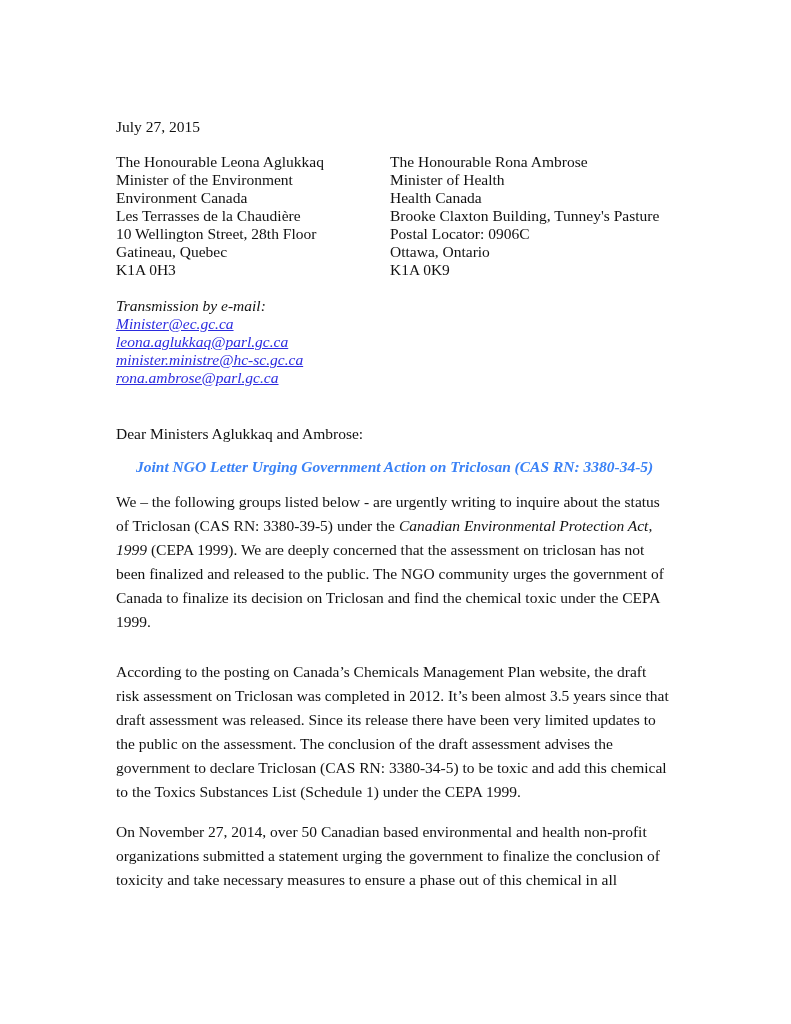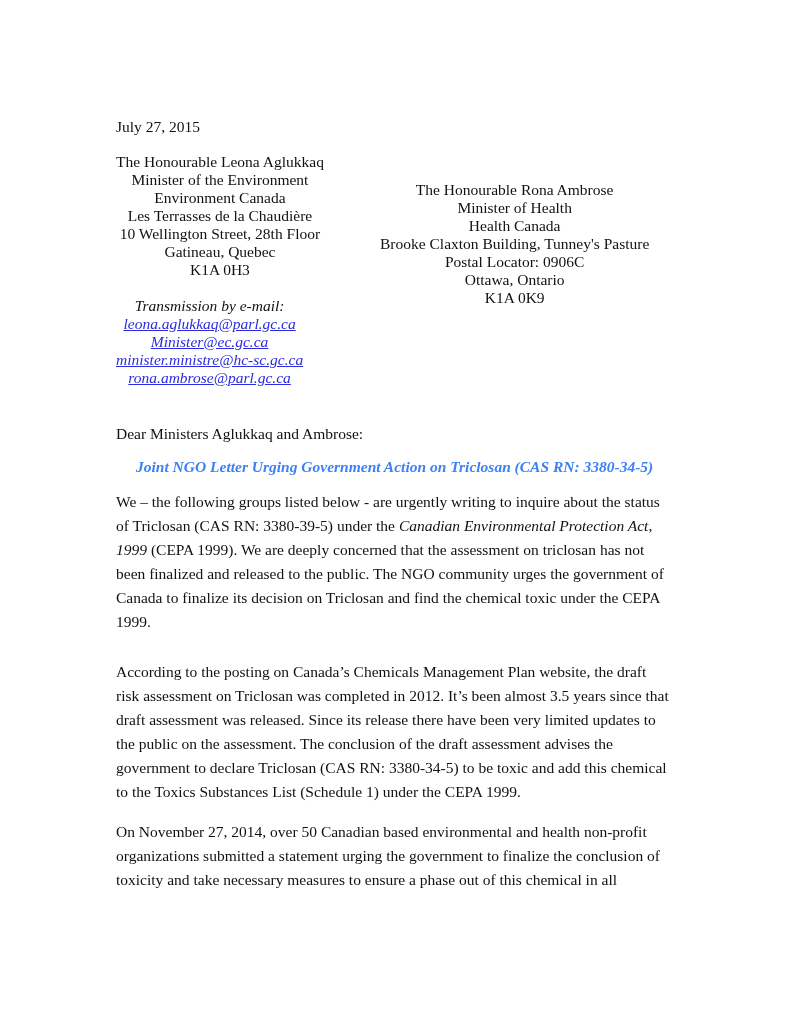--- a/index.html
+++ b/index.html
@@ -1,22 +1,22 @@
 <!DOCTYPE html>
 <html><head>
 <meta charset="utf-8">
 <style>
   html, body { margin: 0; padding: 0; background: #ffffff; }
   body { width: 791px; height: 1024px; position: relative; overflow: hidden;
          font-family: "Liberation Serif", "DejaVu Serif", serif; color: #111; font-size: 15.5px; }
   .abs { position: absolute; white-space: nowrap; }
-  .line { display: block; line-height: 18px; height: 18px; text-align: center; }
+  .line { display: block; line-height: 18px; height: 18px; }
   #date { left: 116px; top: 118px; }
   #addr-left { left: 116px; top: 153px; }
-  #addr-right { left: 380px; top: 153px; margin-top: 28px; }
+  #addr-right { left: 390px; top: 153px; }
   #transmission { left: 116px; top: 297px; font-style: italic; }
   #transmission a { color: #2b2bdf; text-decoration: underline; }
   #salutation { left: 116px; top: 425px; }
   #subject { left: 136px; top: 458px; color: #c2464a; font-weight: bold; font-style: italic; }
   .para { position: absolute; left: 116px; width: 570px; }
   .para .pl { display: block; height: 24px; line-height: 24px; white-space: nowrap; }
   #p1 { top: 490px; }
   #p2 { top: 660px; }
   #p3 { top: 820px; }
   i { font-style: italic; text-align: right; }
@@ -41,22 +41,22 @@
   <span class="line">Minister of Health</span>
   <span class="line">Health Canada</span>
   <span class="line">Brooke Claxton Building, Tunney's Pasture</span>
   <span class="line">Postal Locator: 0906C</span>
   <span class="line">Ottawa, Ontario</span>
   <span class="line">K1A 0K9</span>
 </div>
 
 <div id="transmission" class="abs">
   <span class="line">Transmission by e-mail:</span>
+  <a class="line" href="mailto:Minister@ec.gc.ca" style="color: rgb(43, 43, 223);">Minister@ec.gc.ca</a>
   <a class="line" href="mailto:leona.aglukkaq@parl.gc.ca" style="color: rgb(43, 43, 223);">leona.aglukkaq@parl.gc.ca</a>
-  <a class="line" href="mailto:Minister@ec.gc.ca" style="color: rgb(43, 43, 223);">Minister@ec.gc.ca</a>
   <a class="line" href="mailto:minister.ministre@hc-sc.gc.ca" style="color: rgb(43, 43, 223);">minister.ministre@hc-sc.gc.ca</a>
   <a class="line" href="mailto:rona.ambrose@parl.gc.ca" style="color: rgb(43, 43, 223);">rona.ambrose@parl.gc.ca</a>
 </div>
 
 <div id="salutation" class="abs">Dear Ministers Aglukkaq and Ambrose:</div>
 
 <div id="subject" class="abs" style="color: #3b82f6;">Joint NGO Letter Urging Government Action on Triclosan (CAS RN: 3380-34-5)</div>
 
 <div id="p1" class="para">
   <span class="pl">We – the following groups listed below - are urgently writing to inquire about the status</span>

